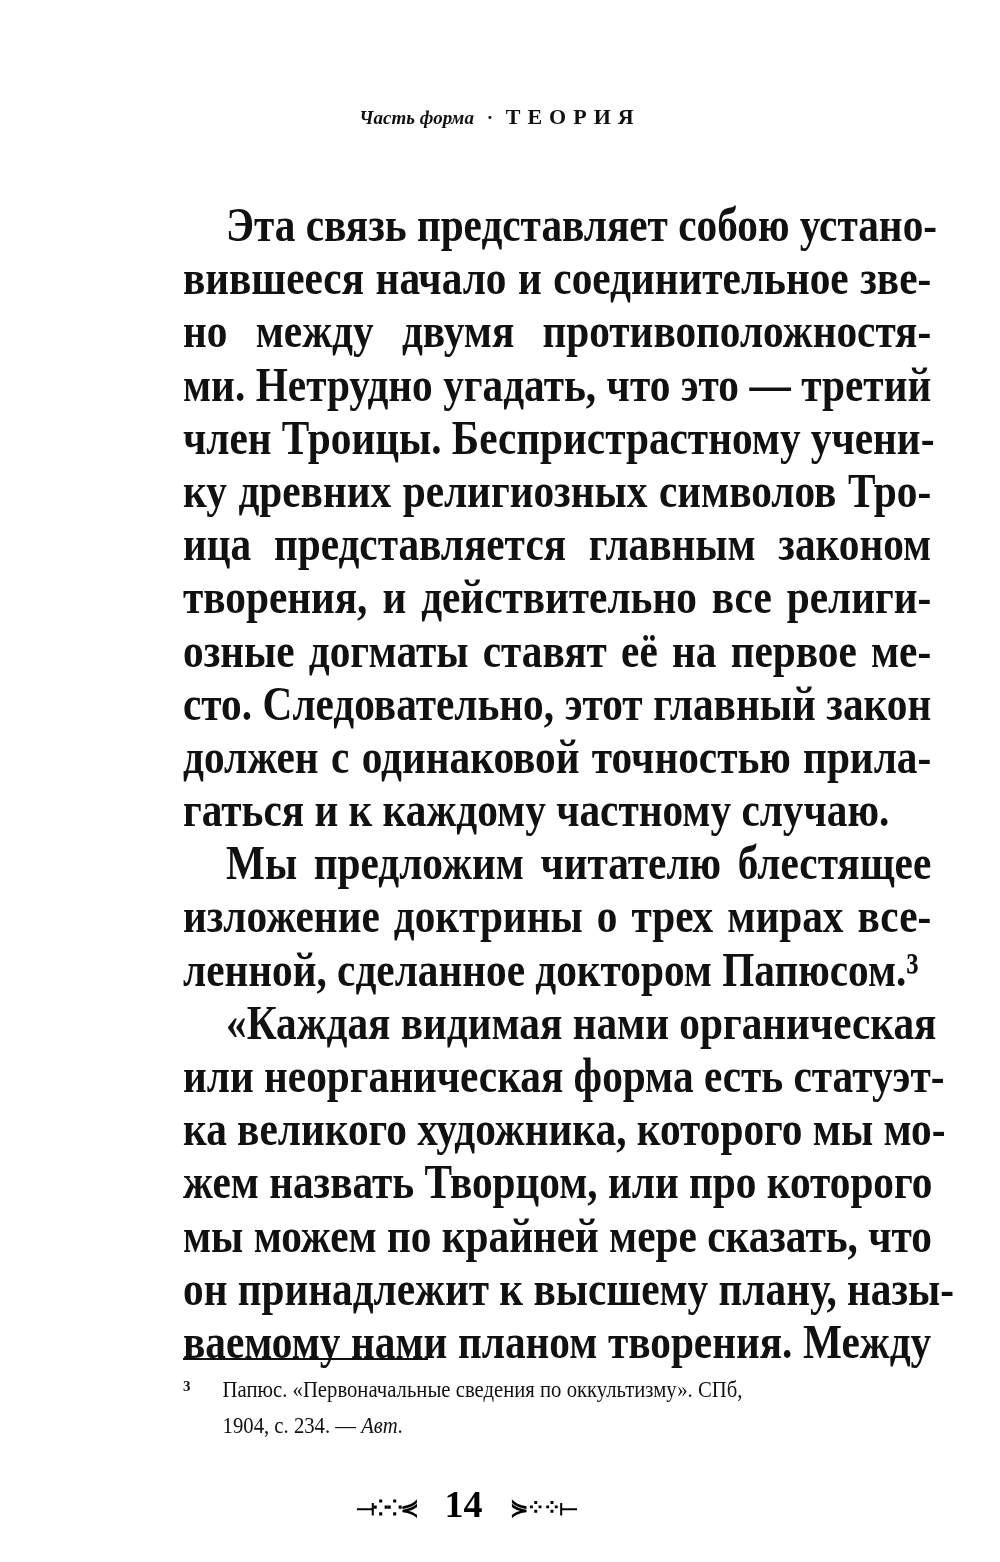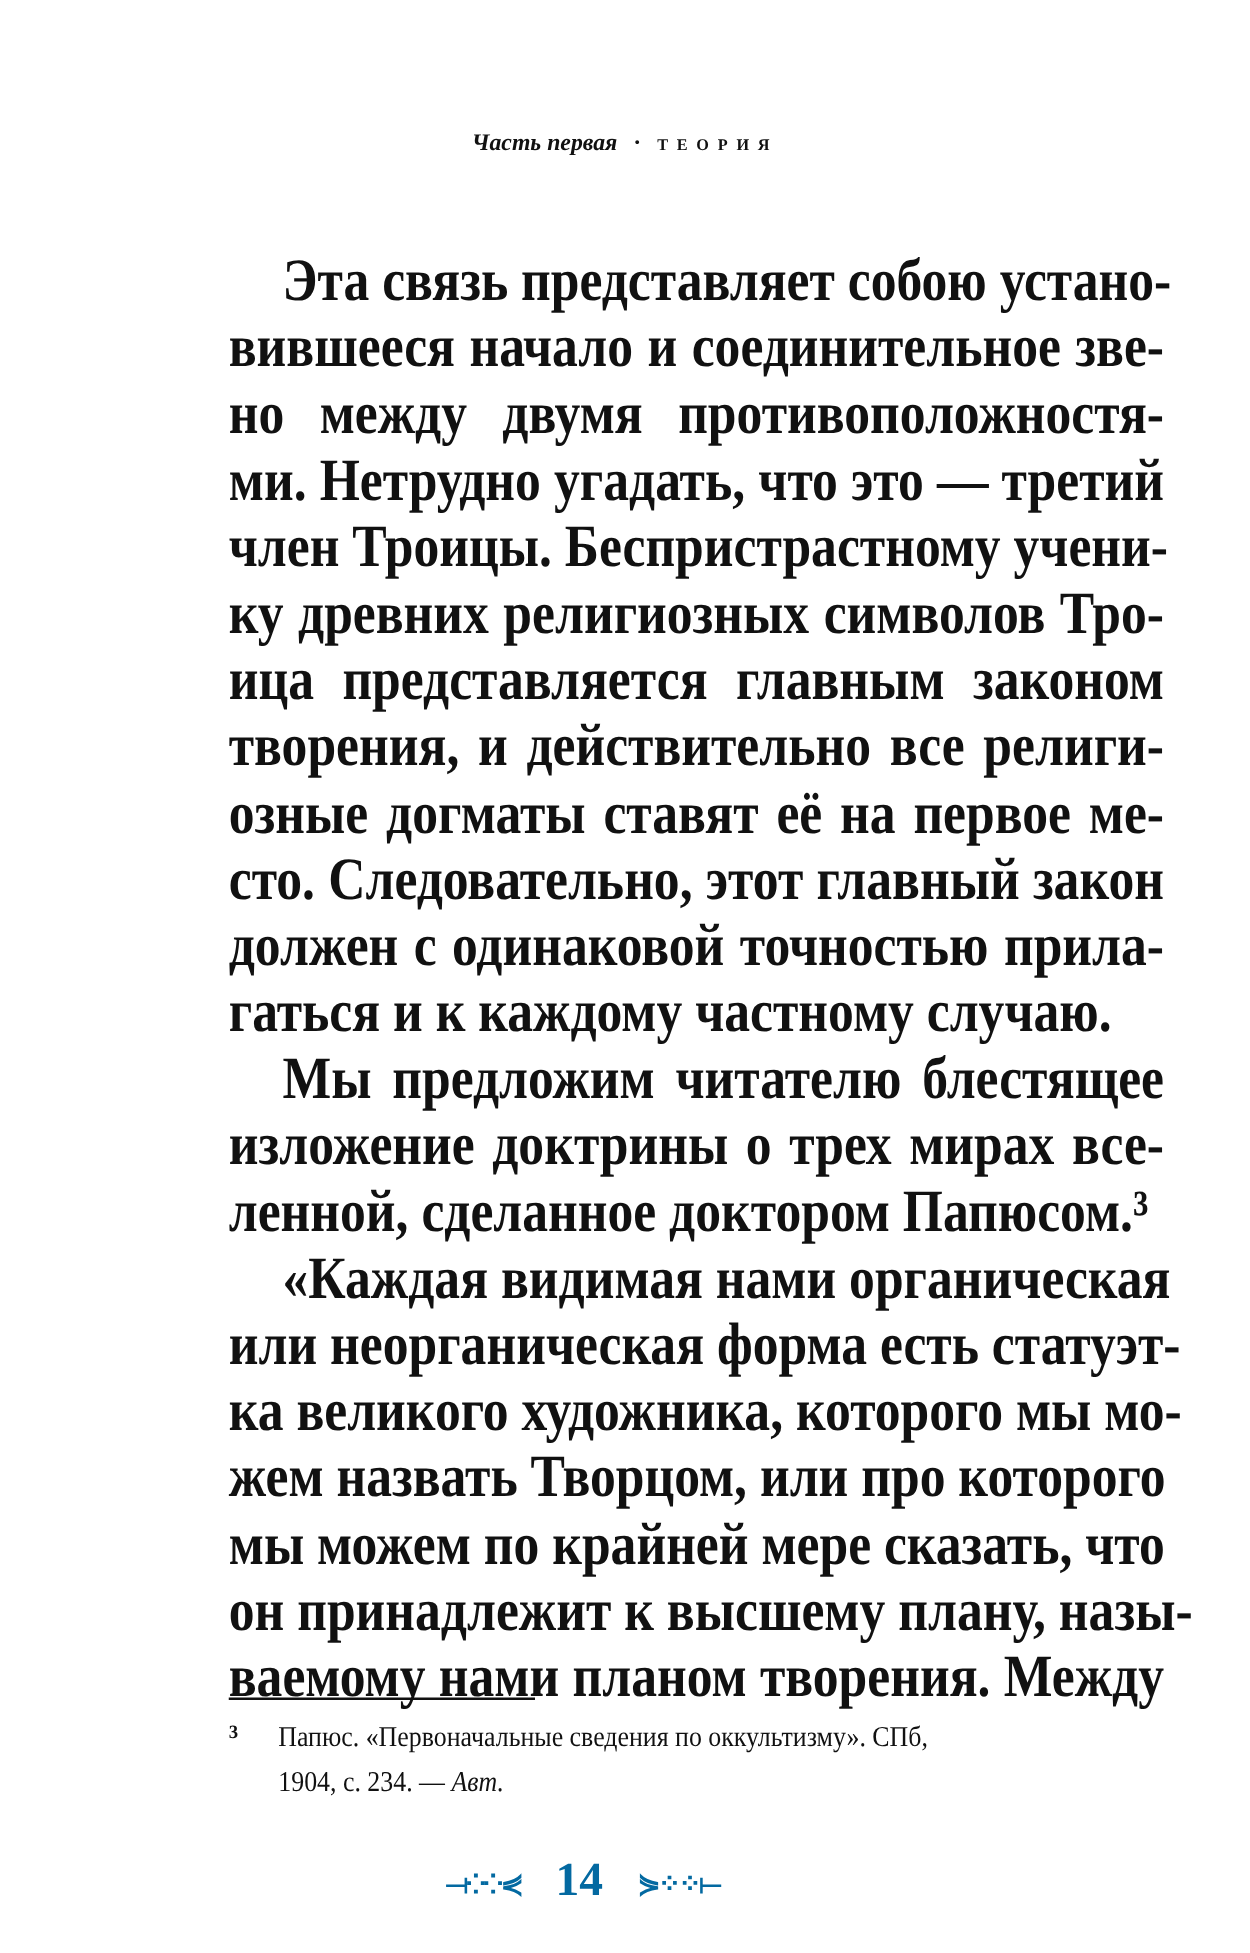--- a/index.html
+++ b/index.html
@@ -3,49 +3,49 @@
 <meta charset="utf-8">
 <style>
   html, body { margin:0; padding:0; background:#ffffff; }
   body { width:1000px; height:1562px; position:relative; overflow:hidden; color:#111; }
   .running-head {
     position:absolute; top:104px; left:0; width:1000px; text-align:center;
     font-family:"Liberation Serif", serif; font-size:19px; font-weight:bold; color:#111;
   }
   .running-head .part { font-style:italic; }
   .running-head .sep { margin:0 8px; }
-  .running-head .section { letter-spacing:7px; font-size:13px; }
+  .running-head .section { letter-spacing:7px; font-size:22px; }
   .body-text {
     position:absolute; top:198px; left:183px; width:748px;
     font-family:"Liberation Serif", serif; font-size:48px; font-weight:bold;
     line-height:53.2px;
   }
   .line { display:block; height:53.2px; white-space:nowrap; text-align:justify; text-align-last:justify; transform:scaleX(0.86); transform-origin:left; width:870px; }
   .line.last { text-align-last:left; }
   .line.indent { padding-left:50px; width:820px; }
   .footnote-rule { position:absolute; top:1358px; left:183px; width:245px; height:2px; background:#111; }
   .footnote {
     position:absolute; top:1372px; left:183px; width:760px;
     font-family:"Liberation Serif", serif; font-size:23px; line-height:36px; color:#111;
   }
   .footnote .fn-mark { position:absolute; left:0; top:-4px; font-size:15px; font-weight:bold; }
   .footnote .fn-line { display:block; padding-left:44px; white-space:nowrap; transform:scaleX(0.9); transform-origin:left; }
   .footnote .fn-line.second { padding-left:44px; }
   .footnote .abbr { font-style:italic; }
   .folio {
     position:absolute; top:1482px; left:0; width:932px; text-align:center;
-    font-family:"Liberation Serif", serif; font-size:38px; font-weight:bold; color:#0369a1;
+    font-family:"Liberation Serif", serif; font-size:38px; font-weight:bold; color:#000000;
   }
   .orn { font-size:22px; vertical-align:middle; letter-spacing:-2px; }
 </style>
 </head>
 <body>
 
 <div class="running-head">
-  <span class="part">Часть первая</span>
+  <span class="part">Часть форма</span>
   <span class="sep">·</span>
   <span class="section">ТЕОРИЯ</span>
 </div>
 
 <div class="body-text">
   <span class="line indent">Эта связь представляет собою устано-</span>
   <span class="line">вившееся начало и соединительное зве-</span>
   <span class="line">но между двумя противоположностя-</span>
   <span class="line">ми. Нетрудно угадать, что это — третий</span>
   <span class="line">член Троицы. Беспристрастному учени-</span>

